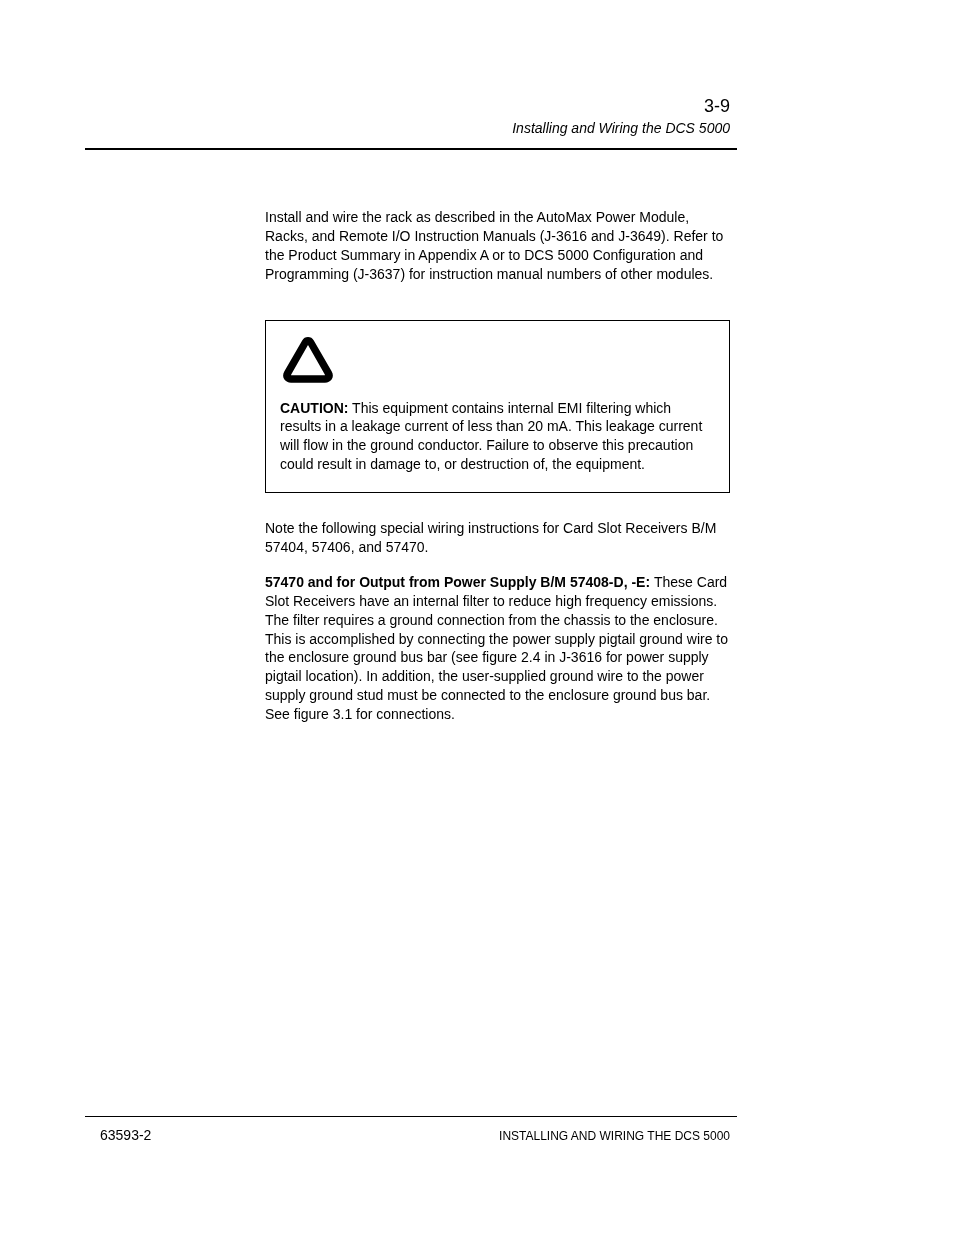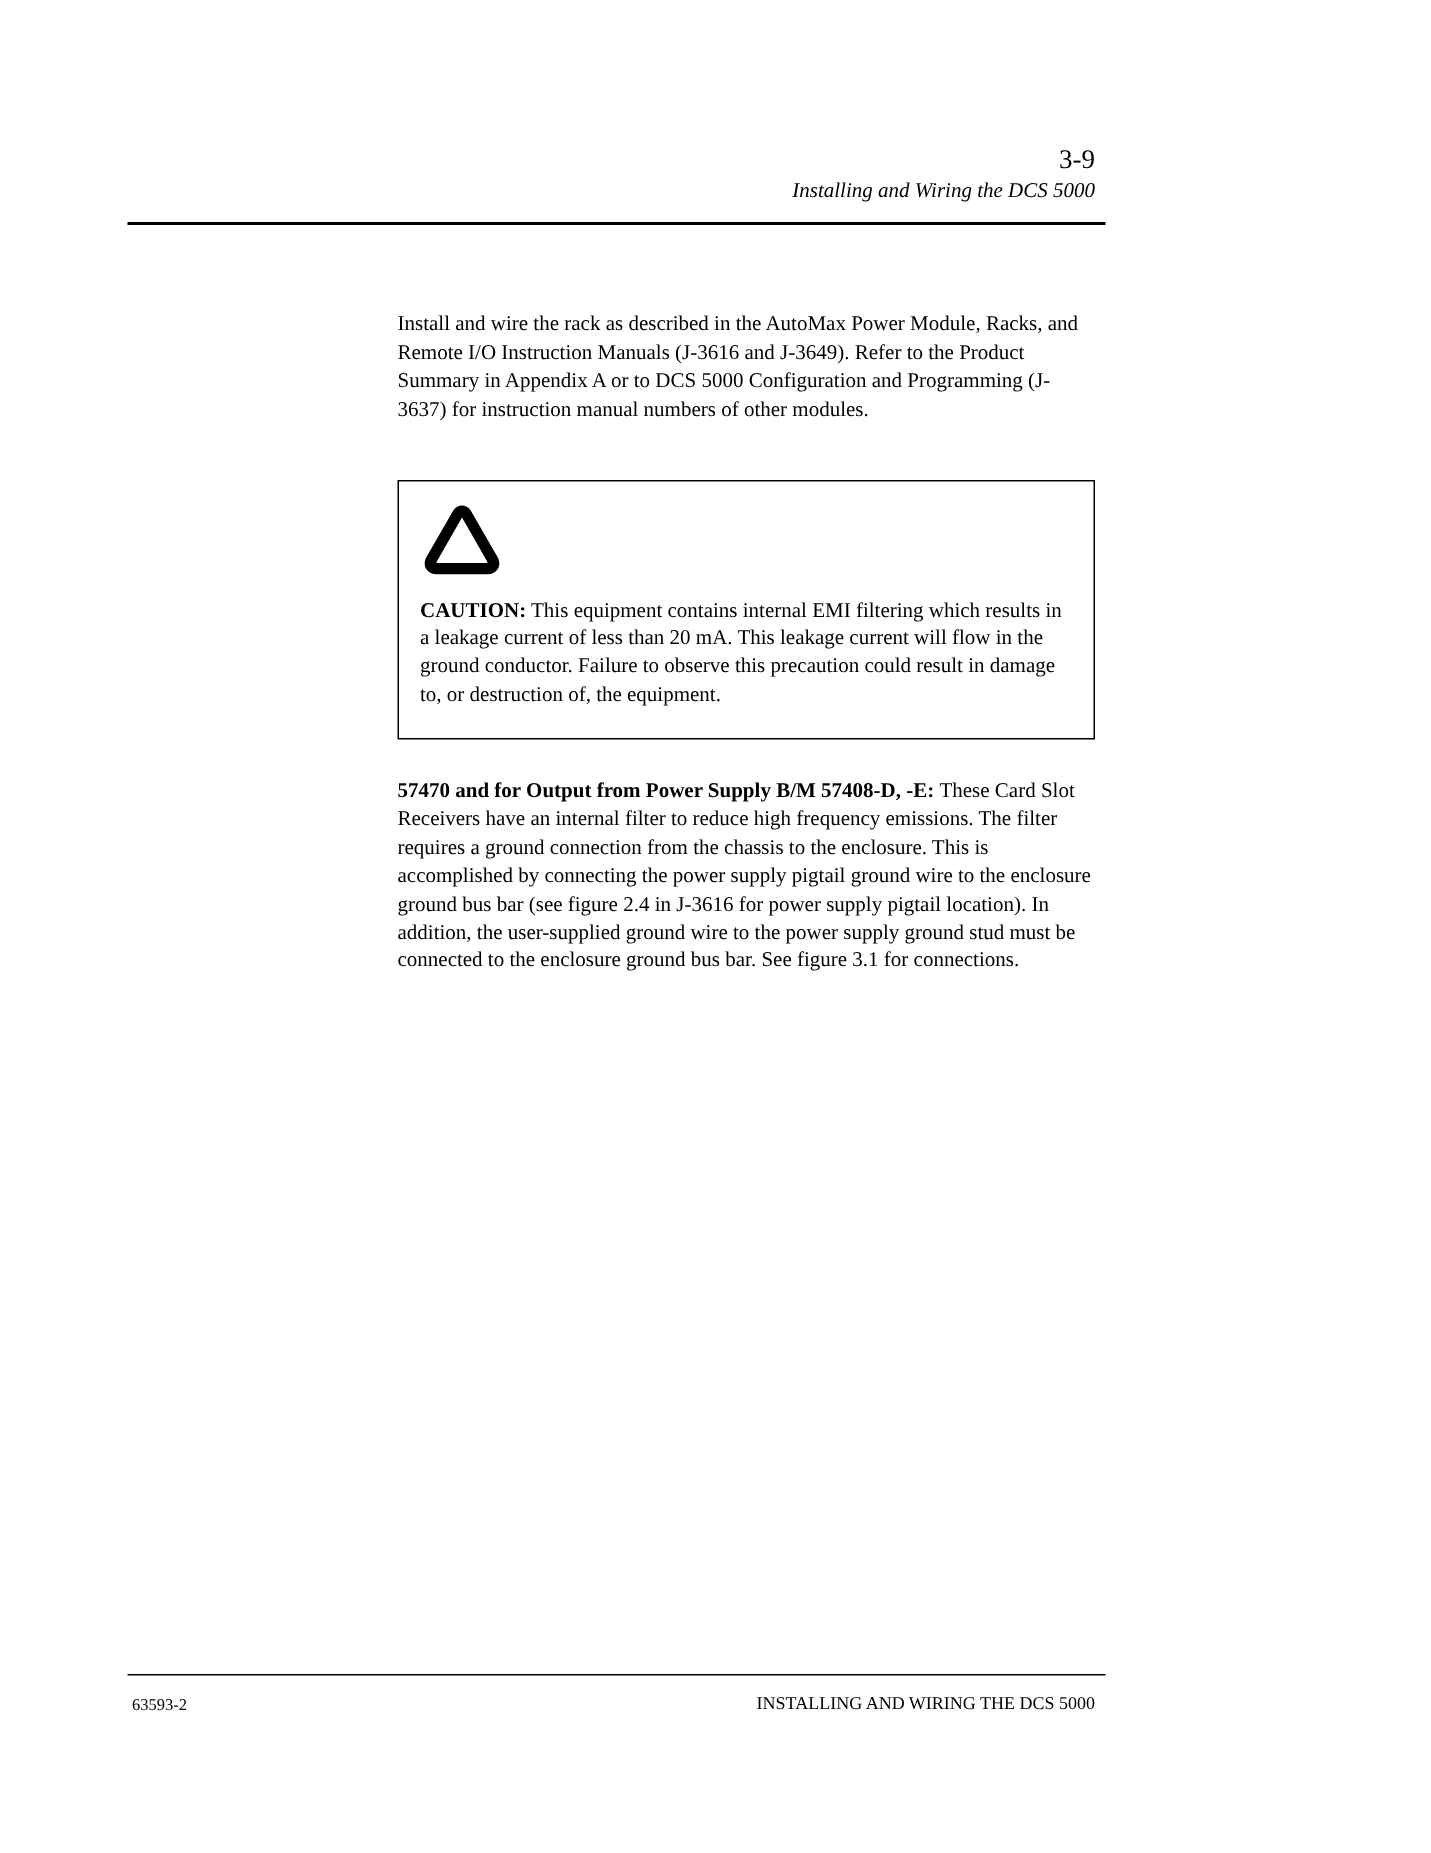--- a/index.html
+++ b/index.html
@@ -2,21 +2,20 @@
 <html><head>
 <meta charset="utf-8">
 <style>
   * { box-sizing: border-box; margin: 0; padding: 0; }
   html, body { width: 954px; height: 1235px; background: #fff; font-family: Arial, Helvetica, sans-serif; color: #000; }
   .page {
     position: relative;
     width: 822px;
     height: 1235px;
     padding: 76px 85px 60px 85px;
-    font-family: Liberation Serif, serif;
   }
   .header-right {
     position: absolute;
     top: 96px;
     right: 92px;
     font-size: 18px;
   }
   .header-section {
     position: absolute;
     top: 120px;
@@ -58,22 +57,22 @@
     position: absolute;
     bottom: 118px;
     left: 85px;
     right: 85px;
     border: none;
     border-top: 1px solid #000;
   }
   .footer-left {
     position: absolute;
     bottom: 92px;
-    left: 88px;
-    font-size: 11px;
+    left: 100px;
+    font-size: 14px;
   }
   .footer-right {
     position: absolute;
     bottom: 92px;
     right: 92px;
     font-size: 12px;
   }
 </style>
 </head>
 <body>
@@ -94,20 +93,21 @@
                      M28 12 L11.2 41.4 C10.9 42 11.1 42.3 11.8 42.3 L44.2 42.3 C44.9 42.3 45.1 42 44.8 41.4 L28 12 Z" fill="#000"></path>
           </svg>
         </div>
         <div class="note-text">
           <span class="note-label">CAUTION:</span>
           <span class="note-body">This equipment contains internal EMI filtering which results in a leakage current of less than 20 mA. This leakage current will flow in the ground conductor. Failure to observe this precaution could result in damage to, or destruction of, the equipment.</span>
         </div>
       </div>
     </div>
 
+    <p class="para">Note the following special wiring instructions for Card Slot Receivers B/M 57404, 57406, and 57470.</p>
 
     <p class="para">
       <span class="bold">57470 and for Output from Power Supply B/M 57408-D, -E: </span><span>These Card Slot Receivers have an internal filter to reduce high frequency emissions. The filter requires a ground connection from the chassis to the enclosure. This is accomplished by connecting the power supply pigtail ground wire to the enclosure ground bus bar (see figure 2.4 in J-3616 for power supply pigtail location). In addition, the user-supplied ground wire to the power supply ground stud must be connected to the enclosure ground bus bar. See figure 3.1 for connections.</span>
     </p>
   </div>
 
   <hr class="hr-bottom">
   <div class="footer-left">63593-2</div>
   <div class="footer-right">INSTALLING AND WIRING THE DCS 5000</div>
 </div>

